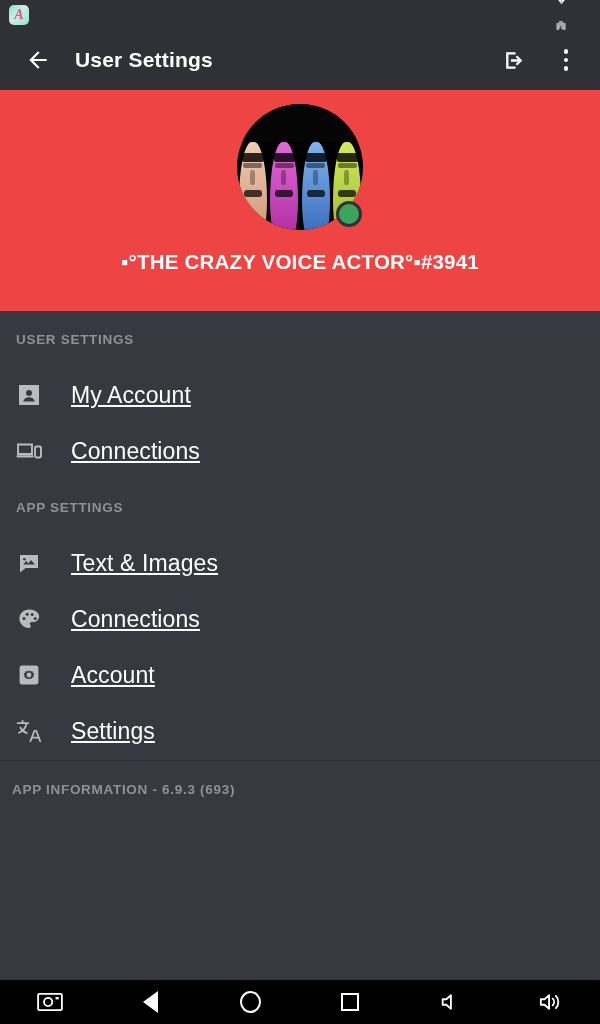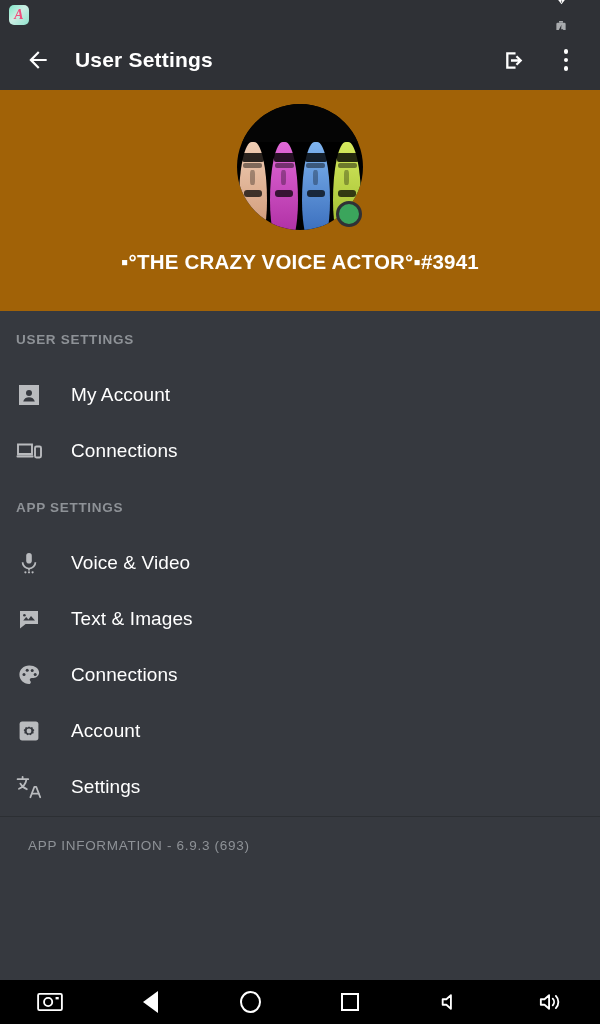--- a/index.html
+++ b/index.html
@@ -46,21 +46,21 @@
     letter-spacing:.2px;
   }
   .appbar-actions { margin-left:auto; display:flex; align-items:center; padding-right:8px; }
   .appbar-btn { width:52px; height:56px; display:flex; align-items:center; justify-content:center; }
   .dots { display:flex; flex-direction:column; gap:4px; align-items:center; }
   .dots span { width:4.5px; height:4.5px; border-radius:50%; background:#ffffff; display:block; }
 
   
   .profile {
     position:absolute; top:90px; left:0; width:600px; height:221px;
-    background:#a16207;
+    background:#ef4444;
     display:flex; flex-direction:column; align-items:center;
   }
   .avatar-wrap { position:relative; width:126px; height:126px; margin-top:14px; }
   .avatar {
     width:126px; height:126px; border-radius:50%; overflow:hidden;
     background:#000; position:relative;
   }
   .avatar .faces { position:absolute; inset:0; display:flex; }
   .avatar .face { flex:1; position:relative; }
   .avatar .face .head {
@@ -105,26 +105,26 @@
   }
   .row {
     height:56px; display:flex; align-items:center; padding-left:12px;
   }
   .row-icon {
     width:34px; min-width:34px; height:34px;
     display:flex; align-items:center; justify-content:center;
     color:#b9bbbe;
   }
   .row-label {
-    margin-left:25px; font-size:19px; color:#ffffff; letter-spacing:.1px;
+    margin-left:25px; font-size:23px; color:#ffffff; letter-spacing:.1px;text-decoration:underline;
   }
   .divider { height:1px; background:#2c2f33; margin-top:1px; }
   .app-info {
-    height:56px; display:flex; align-items:center; padding-left:28px;
-    font-size:13.5px; font-weight:normal; color:#8e9297; letter-spacing:.7px;
+    height:56px; display:flex; align-items:center; padding-left:12px;
+    font-size:13.5px; font-weight:bold; color:#8e9297; letter-spacing:.7px;
   }
 
   
   .navbar {
     position:absolute; bottom:0; left:0; width:600px; height:44px;
     background:#000000; display:flex; align-items:center;
   }
   .nav-btn { flex:1; height:44px; display:flex; align-items:center; justify-content:center; }
   .tri-back {
     width:0; height:0; border-top:11px solid transparent;
@@ -247,33 +247,20 @@
           <path d="M2 5.5h14v9.5H2z" fill="none" stroke="#b9bbbe" stroke-width="1.9"></path>
           <rect x="0.5" y="16.2" width="17" height="2.3" rx="1" fill="#b9bbbe"></rect>
           <rect x="19" y="7.5" width="6" height="11" rx="1.4" fill="none" stroke="#b9bbbe" stroke-width="1.9"></rect>
         </svg>
       </span>
       <span class="row-label">Connections</span>
     </div>
 
     <div class="section-header">APP SETTINGS</div>
 
-    <div class="row">
-      <span class="row-icon">
-        <svg width="24" height="24" viewBox="0 0 24 24">
-          <rect x="9.2" y="2" width="5.6" height="10.6" rx="2.8" fill="#b9bbbe"></rect>
-          <path d="M5.6 11.2a6.4 6.4 0 0 0 12.8 0" fill="none" stroke="#b9bbbe" stroke-width="1.8"></path>
-          <rect x="11.2" y="17" width="1.6" height="2.6" fill="#b9bbbe"></rect>
-          <circle cx="8.4" cy="21.3" r="1.1" fill="#b9bbbe"></circle>
-          <circle cx="12" cy="21.3" r="1.1" fill="#b9bbbe"></circle>
-          <circle cx="15.6" cy="21.3" r="1.1" fill="#b9bbbe"></circle>
-        </svg>
-      </span>
-      <span class="row-label">Voice &amp; Video</span>
-    </div>
 
 
     <div class="row">
       <span class="row-icon">
         <svg width="24" height="24" viewBox="0 0 24 24">
           <path d="M3 4h18v13H8.6L3 21.5z" fill="#b9bbbe"></path>
           <path d="M6.2 13.6l3-3.6 2.2 2.6 2.6-3.6 4 4.6z" fill="#36393f"></path>
           <circle cx="7.4" cy="8.2" r="1.3" fill="#36393f"></circle>
         </svg>
       </span>

